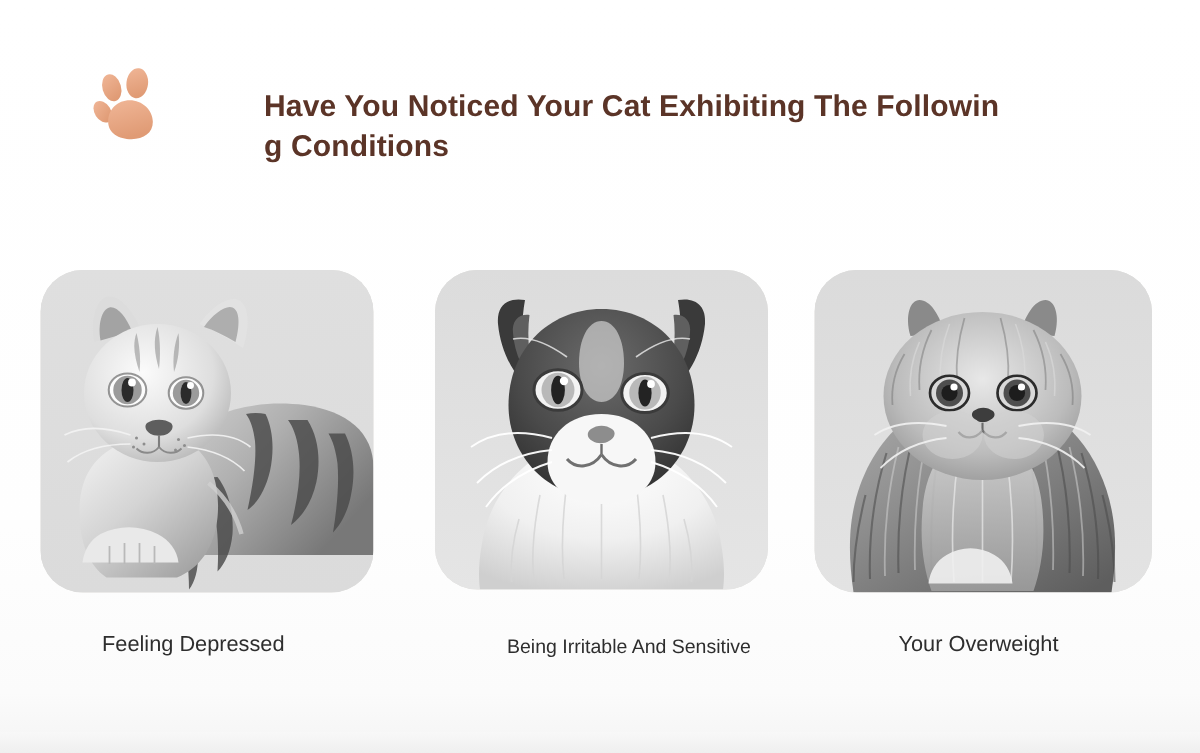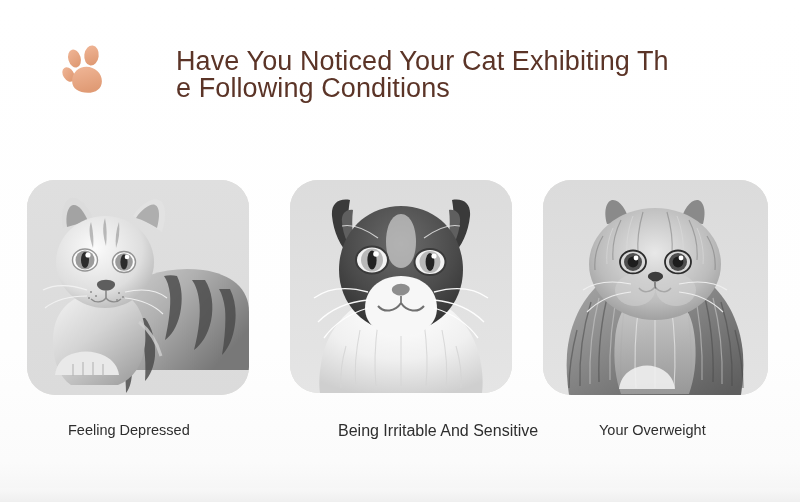--- a/index.html
+++ b/index.html
@@ -37,26 +37,26 @@
     left: 62px;
     top: 8px;
     width: 52px;
     height: 56px;
   }
   .paw-icon svg { display: block; }
 
   .title {
     position: absolute;
     left: 176px;
-    top: 12px;
+    top: 22px;
     width: 500px;
     color: #5b3427;
-    font-size: 27px;
+    font-size: 20px;
     line-height: 27px;
-    font-weight: 400;
+    font-weight: 700;
     letter-spacing: 0.1px;
     white-space: pre-wrap;
     word-break: break-all;
   }
 
   
   .cards {
     position: absolute;
     left: 0;
     top: 180px;
@@ -85,21 +85,21 @@
   
   .caption {
     position: absolute;
     color: #2e2e2e;
     font-size: 14px;
     line-height: 18px;
     font-weight: 400;
     white-space: nowrap;
   }
   .cap1 { left: 68px;  top: 421px; font-size: 14.5px; }
-  .cap2 { left: 338px; top: 422px; font-size: 16px; }
+  .cap2 { left: 338px; top: 422px; font-size: 13px; }
   .cap3 { left: 599px; top: 421px; font-size: 14.5px; }
 
   .bottom-band {
     position: absolute;
     left: 0;
     bottom: 0;
     width: 800px;
     height: 14px;
     background: linear-gradient(180deg, #f8f8f8 0%, #efefef 100%);
   }

